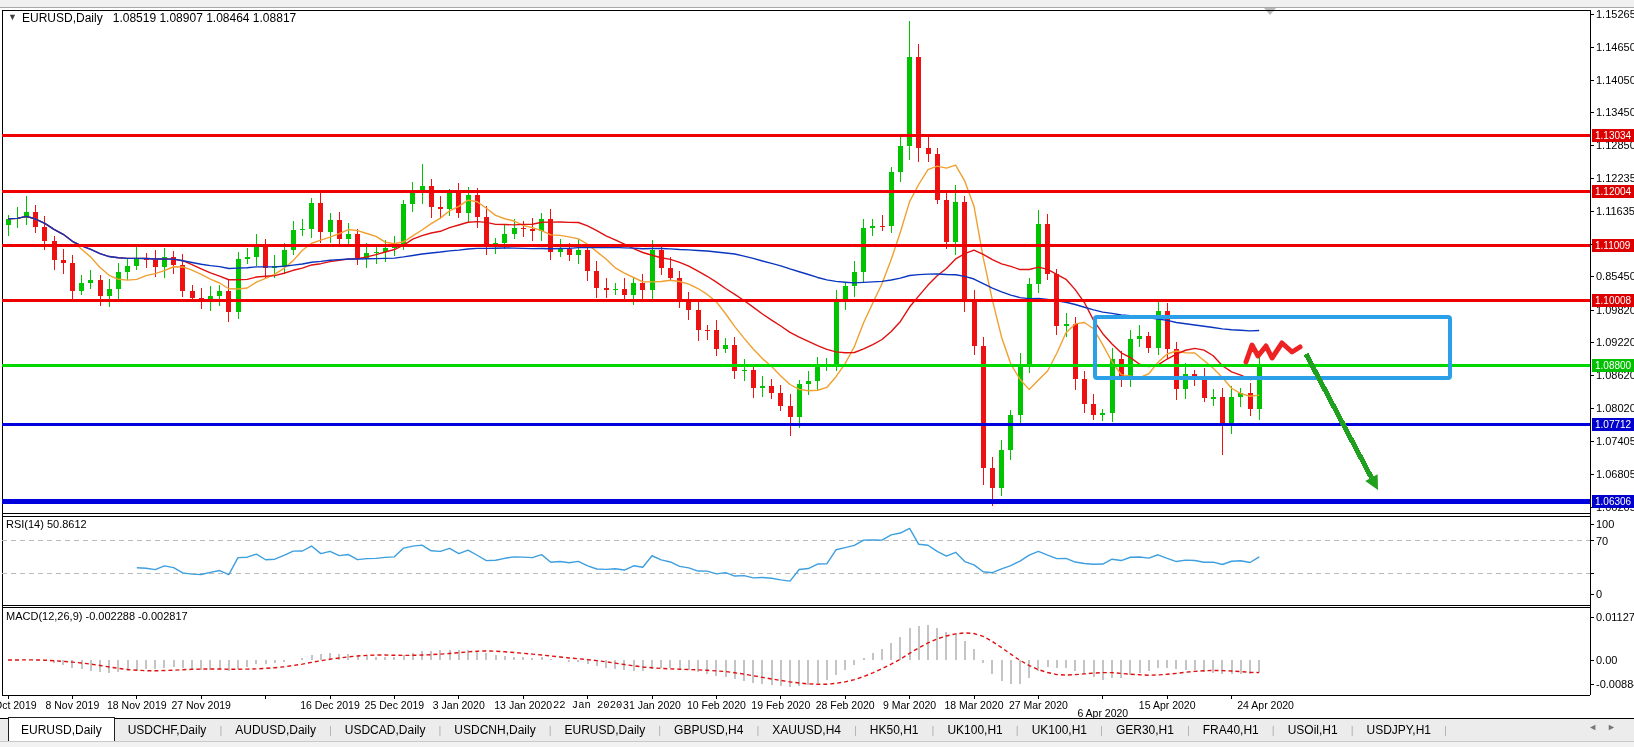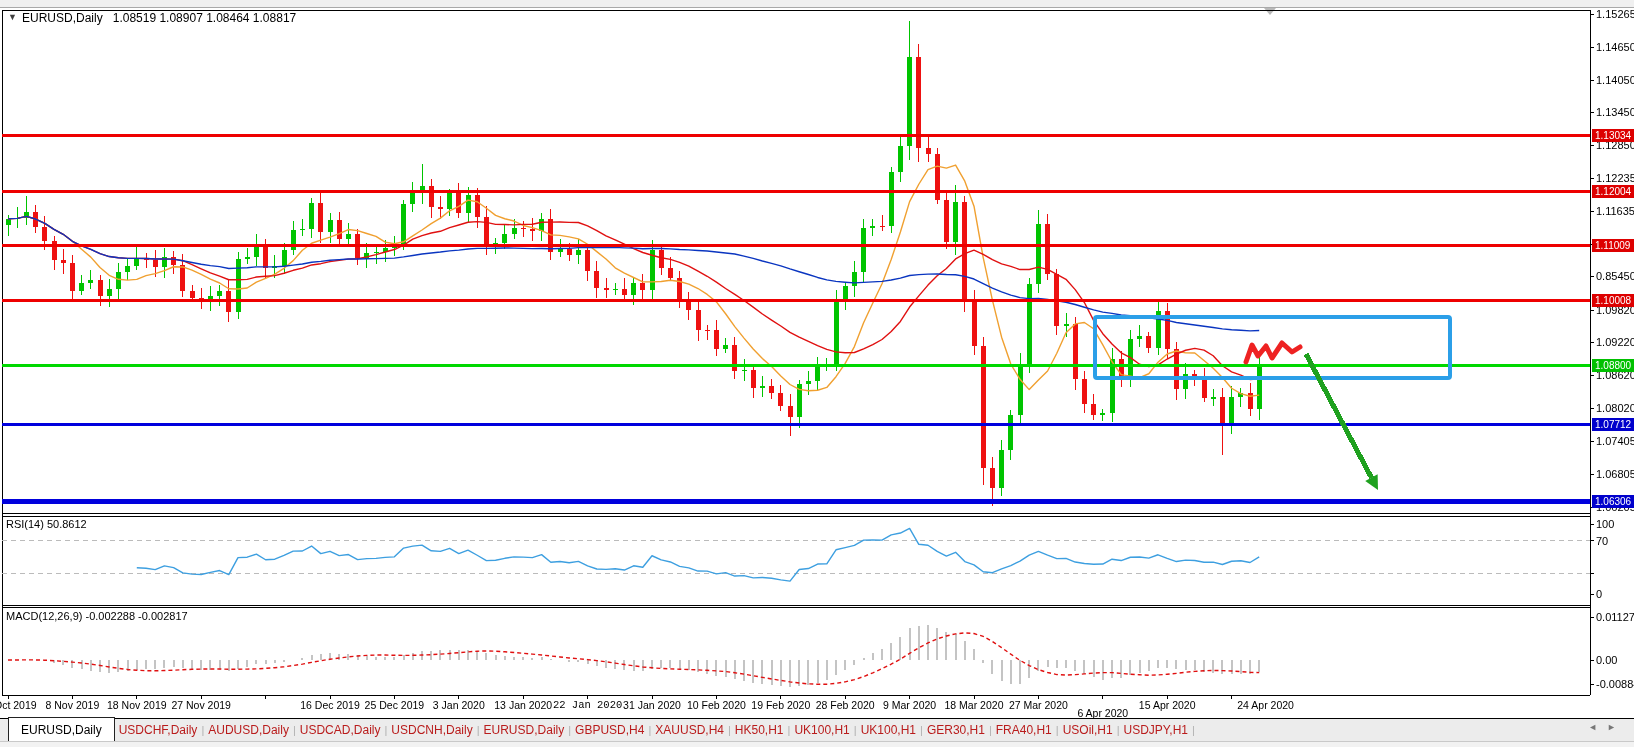--- a/index.html
+++ b/index.html
@@ -12,21 +12,21 @@
   #chart-title{left:22px;top:11px;font-size:12px;color:#000;white-space:nowrap;}
   #title-dd{left:8px;top:12px;font-size:9px;color:#404040;}
   #chartsvg{left:0;top:0;}
   .axlabel{font-size:11px;color:#000;white-space:nowrap;line-height:13px;}
   .badge{width:42px;height:13px;font-size:10px;color:#fff;line-height:13px;padding-left:3px;
          white-space:nowrap;}
   .datelabel{font-size:10.5px;color:#000;white-space:nowrap;transform:translateX(-50%);}
   .indlabel{font-size:11px;color:#000;white-space:nowrap;}
   #tabline{left:0;top:718px;width:1634px;height:1px;background:#000;}
   #tabbar{left:0;top:719px;width:1634px;height:22px;background:#ececec;display:flex;align-items:center;}
-  .tab{font-size:12px;color:#b91c1c;padding:0 4px;height:22px;line-height:22px;cursor:default;white-space:nowrap;}
+  .tab{font-size:12px;color:#000000;padding:0 13px;height:22px;line-height:22px;cursor:default;white-space:nowrap;}
   .tab.active{background:#fff;color:#000;border:1px solid #222;border-bottom:none;height:21px;
         line-height:21px;margin-left:8px;margin-top:-3px;padding:2px 12px 0 12px;}
   .tabsep{color:#b0b0b0;font-size:11px;}
   #tabnav{position:absolute;right:8px;top:722px;font-size:9px;color:#777;letter-spacing:10px;}
   #statusstrip{left:0;top:741px;width:1634px;height:6px;background:#f2f2f2;border-top:1px solid #c9c9c9;}
 </style>
 </head>
 <body>
 
 <div id="root">

